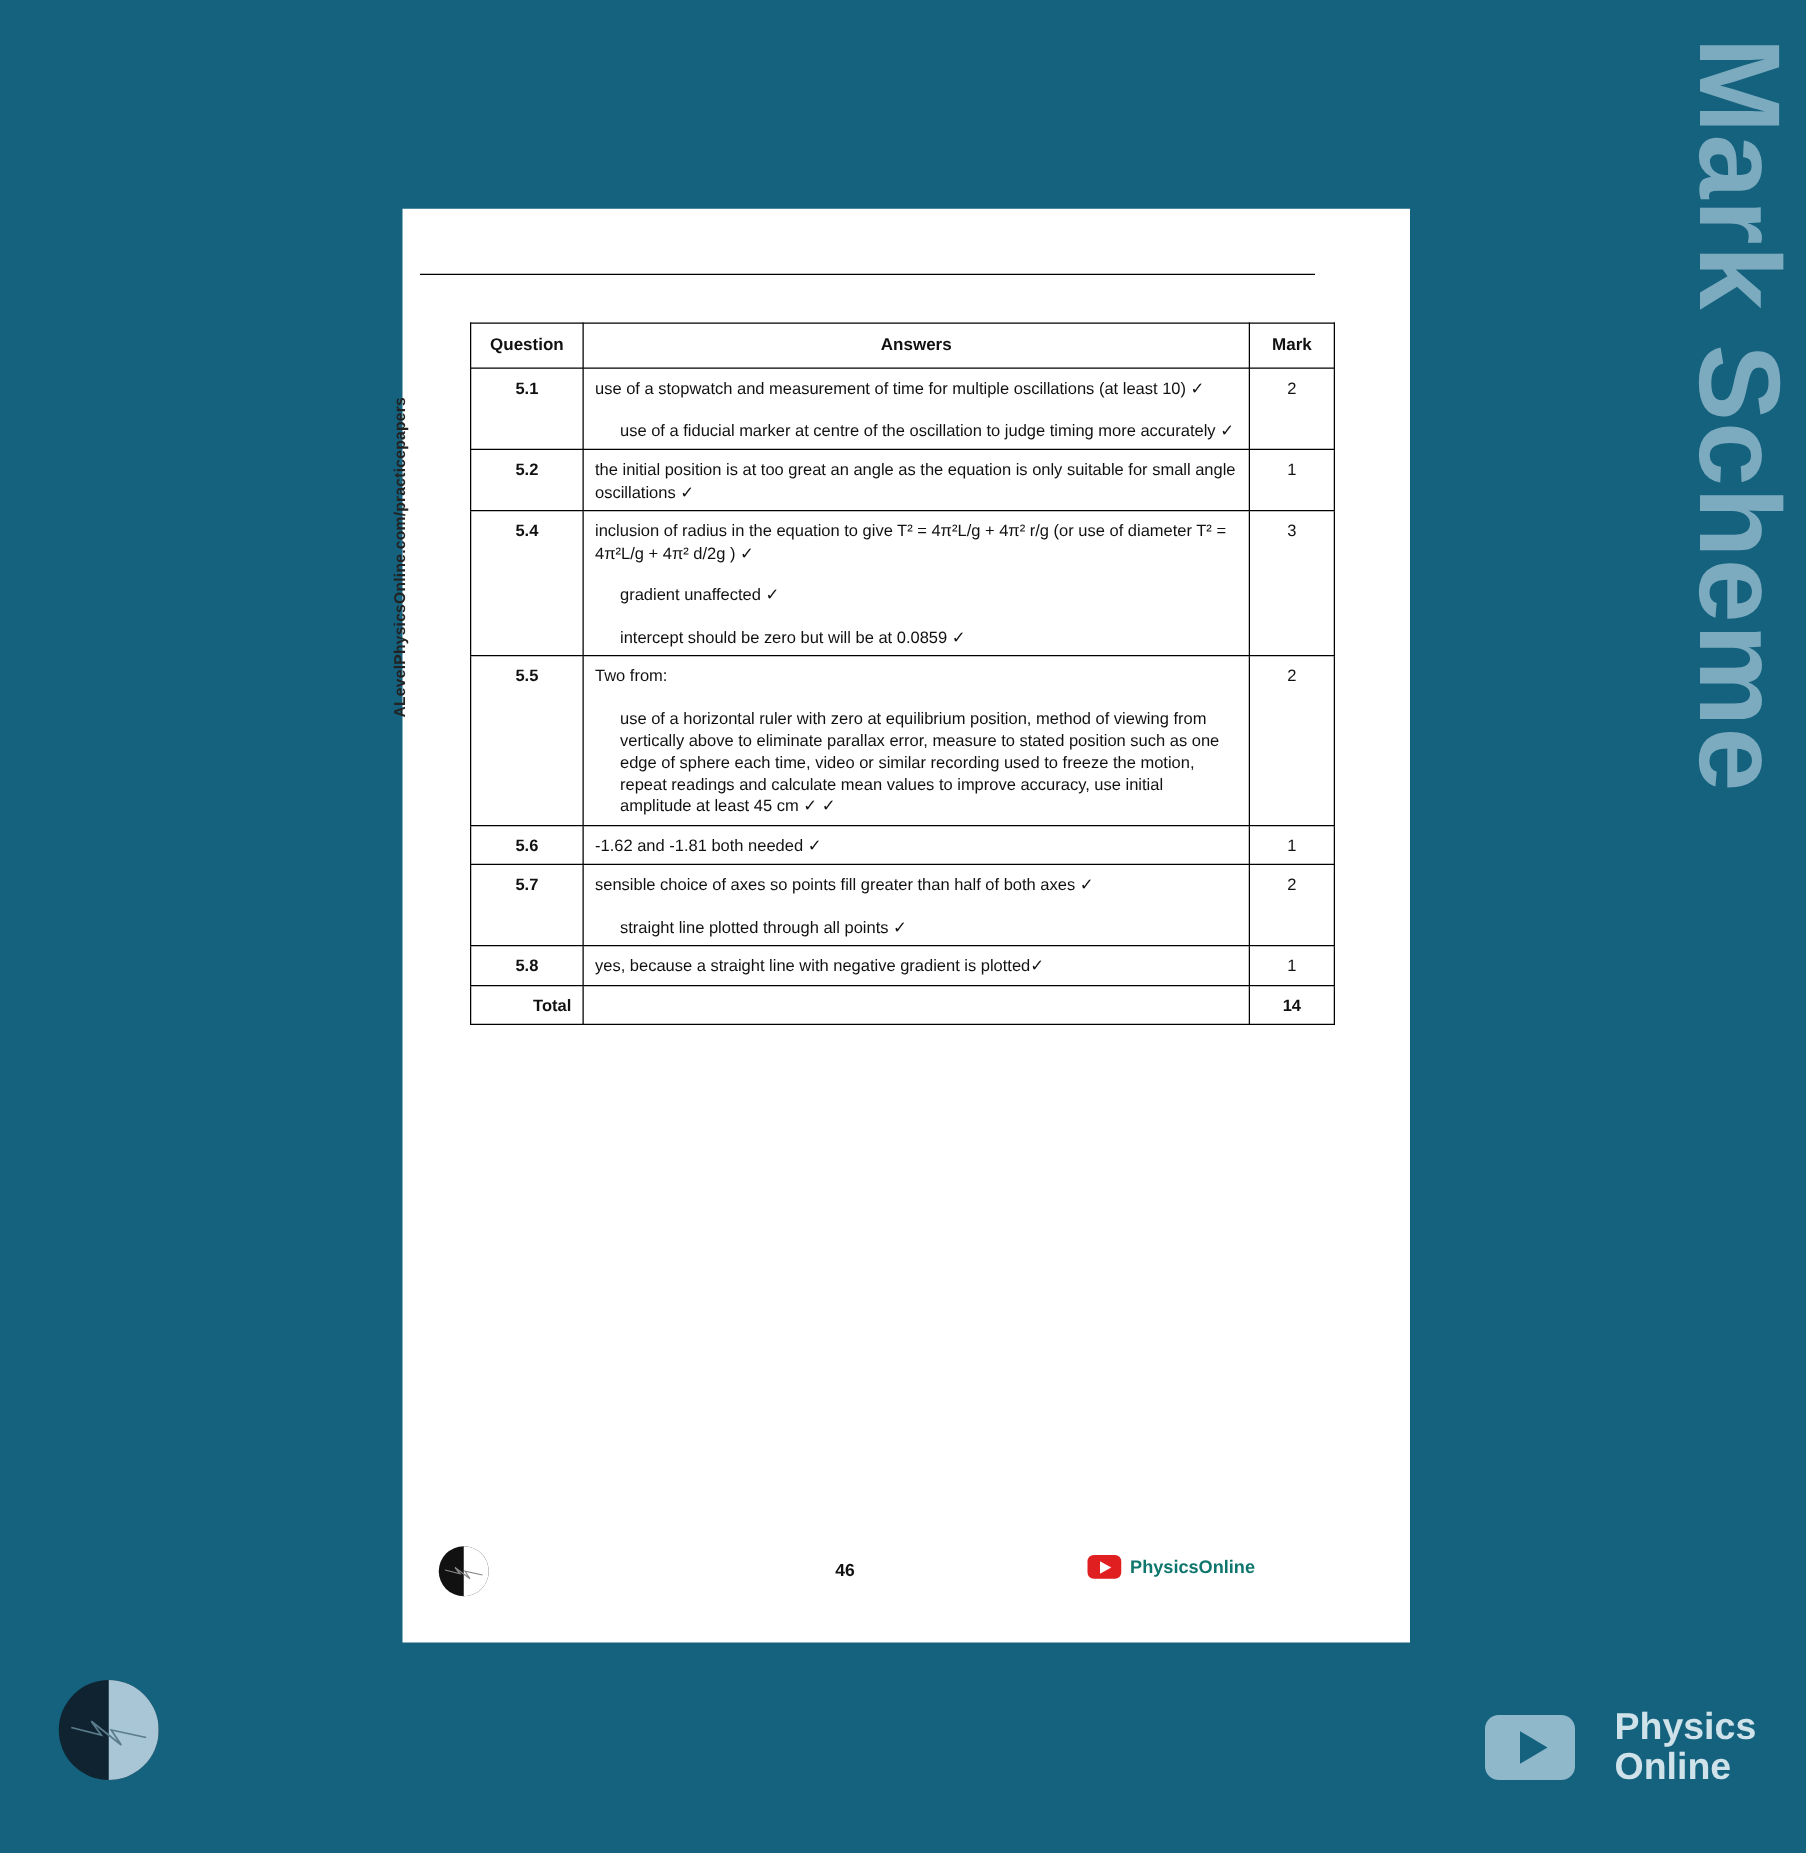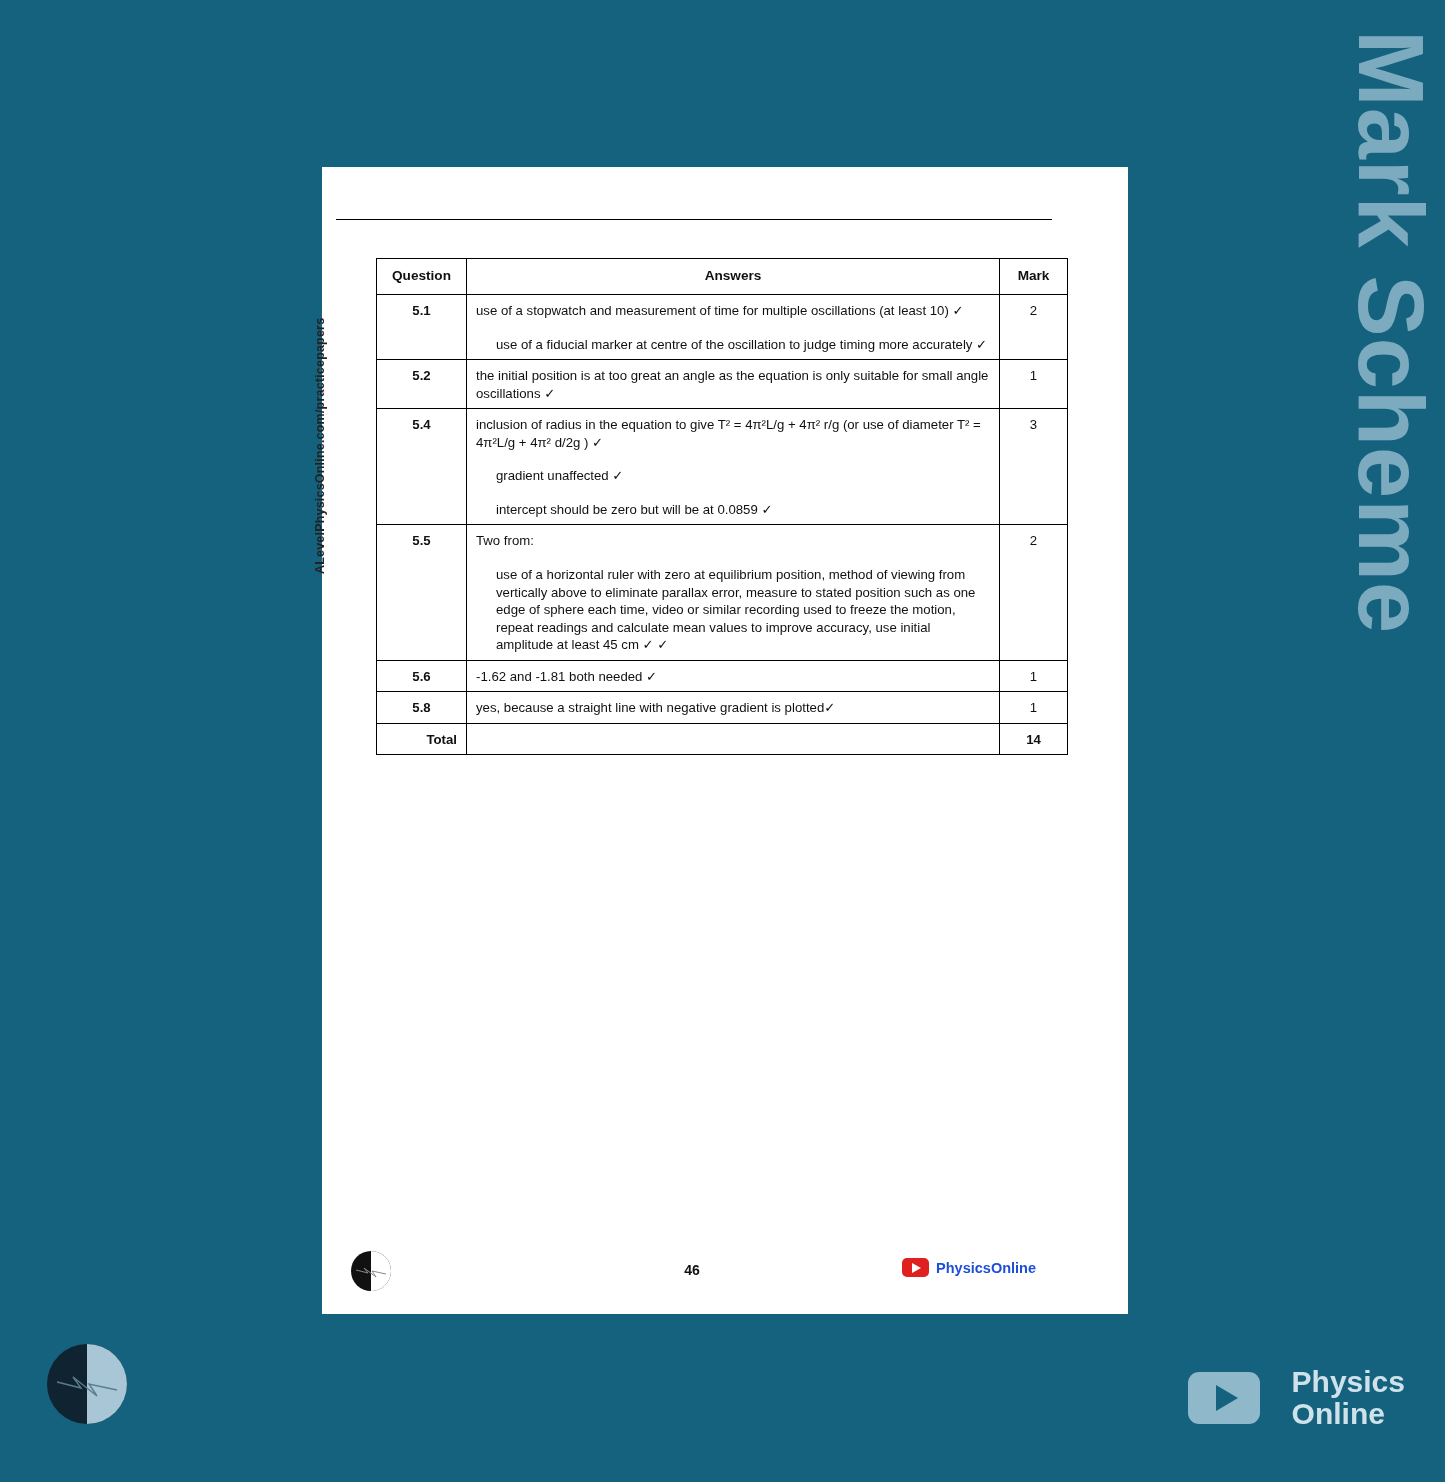--- a/index.html
+++ b/index.html
@@ -123,24 +123,23 @@
     font-weight: bold;
     padding-top: 12px;
     padding-bottom: 12px;
   }
   td.total-blank { }
 
   
   .footer {
     position: absolute;
     left: 0;
-    bottom: 18px;
+    bottom: 32px;
     width: 708px;
     height: 48px;
-    padding-left: 32px;
   }
   .page-num {
     position: absolute;
     left: 0; right: 0;
     top: 14px;
     text-align: center;
     font-size: 14px;
     font-weight: bold;
     color: #111;
   }
@@ -170,21 +169,21 @@
     content: "";
     position: absolute;
     left: 10px; top: 4.5px;
     border-left: 9px solid #fff;
     border-top: 5.5px solid transparent;
     border-bottom: 5.5px solid transparent;
   }
   .brand-text {
     font-size: 14.5px;
     font-weight: bold;
-    color: #1d4ed8;
+    color: #0f766e;
   }
 
   
   .corner-logo {
     position: absolute;
     left: 47px;
     bottom: 58px;
     width: 80px;
     height: 80px;
     border-radius: 50%;
@@ -295,20 +294,28 @@
       </tr>
 
       <tr>
         <td class="q">5.6</td>
         <td class="a">
           <p>-1.62 and -1.81 both needed ✓</p>
         </td>
         <td class="m">1</td>
       </tr>
 
+      <tr>
+        <td class="q">5.7</td>
+        <td class="a">
+          <p>sensible choice of axes so points fill greater than half of both axes ✓</p>
+          <p>straight line plotted through all points ✓</p>
+        </td>
+        <td class="m">2</td>
+      </tr>
 
       <tr>
         <td class="q">5.8</td>
         <td class="a">
           <p>yes, because a straight line with negative gradient is plotted✓</p>
         </td>
         <td class="m">1</td>
       </tr>
 
       <tr>

